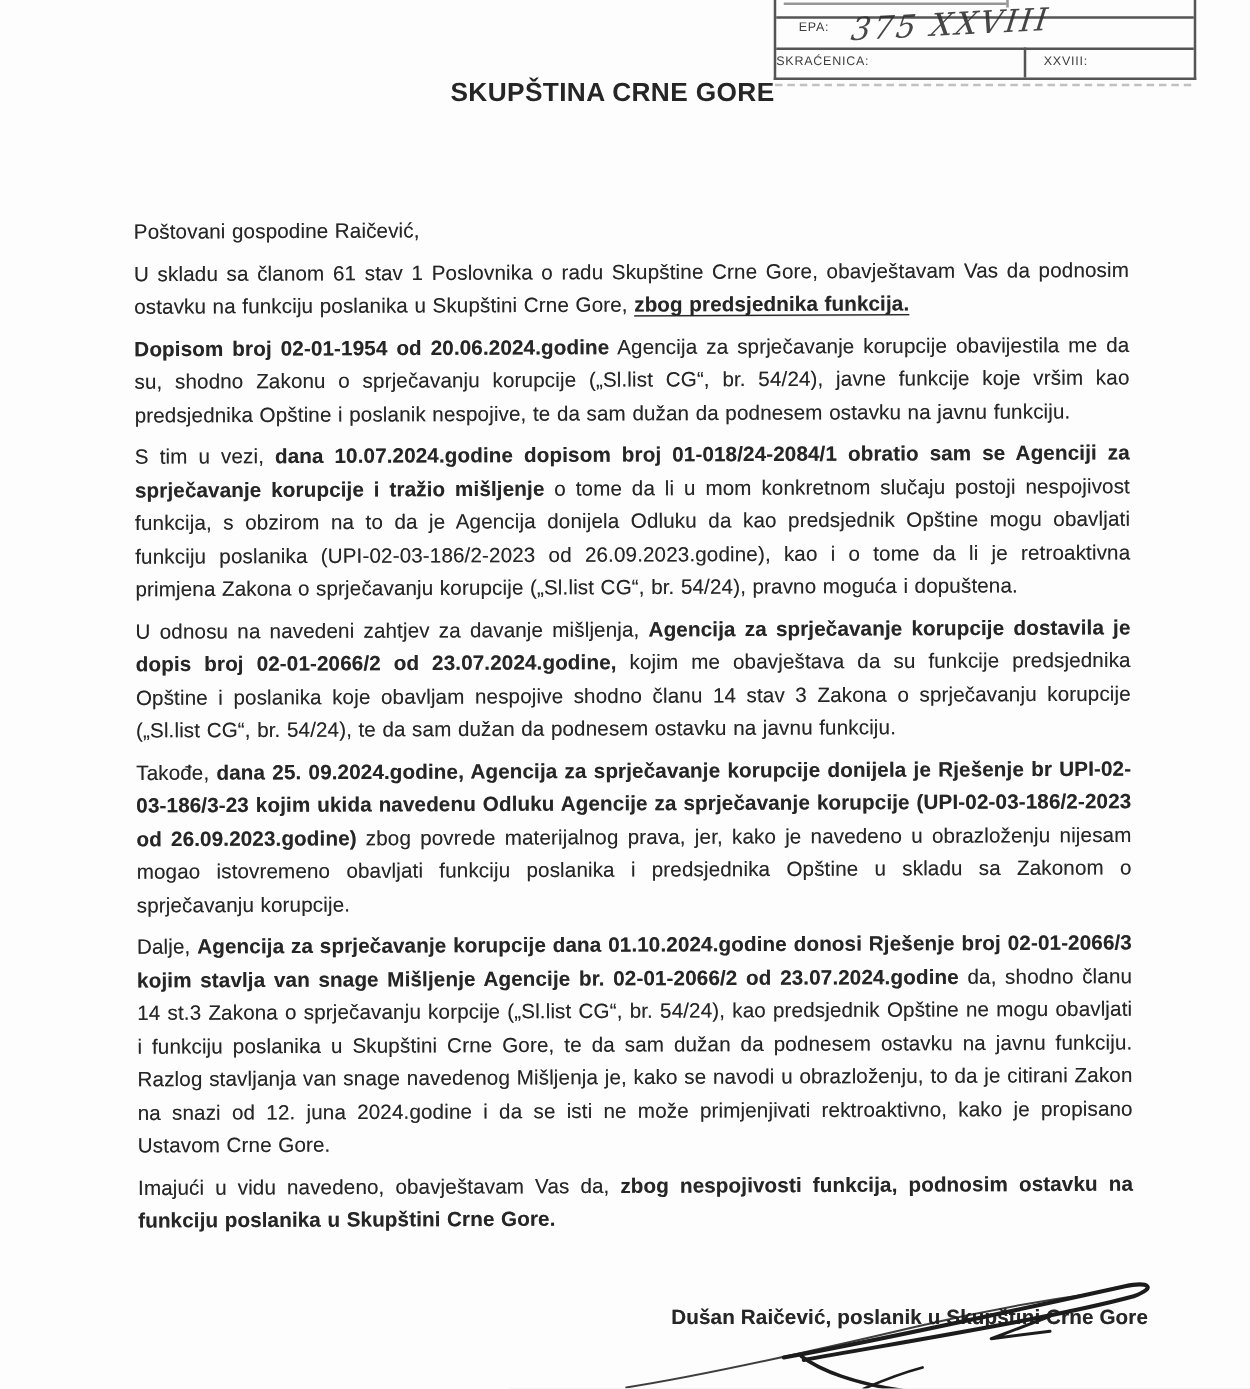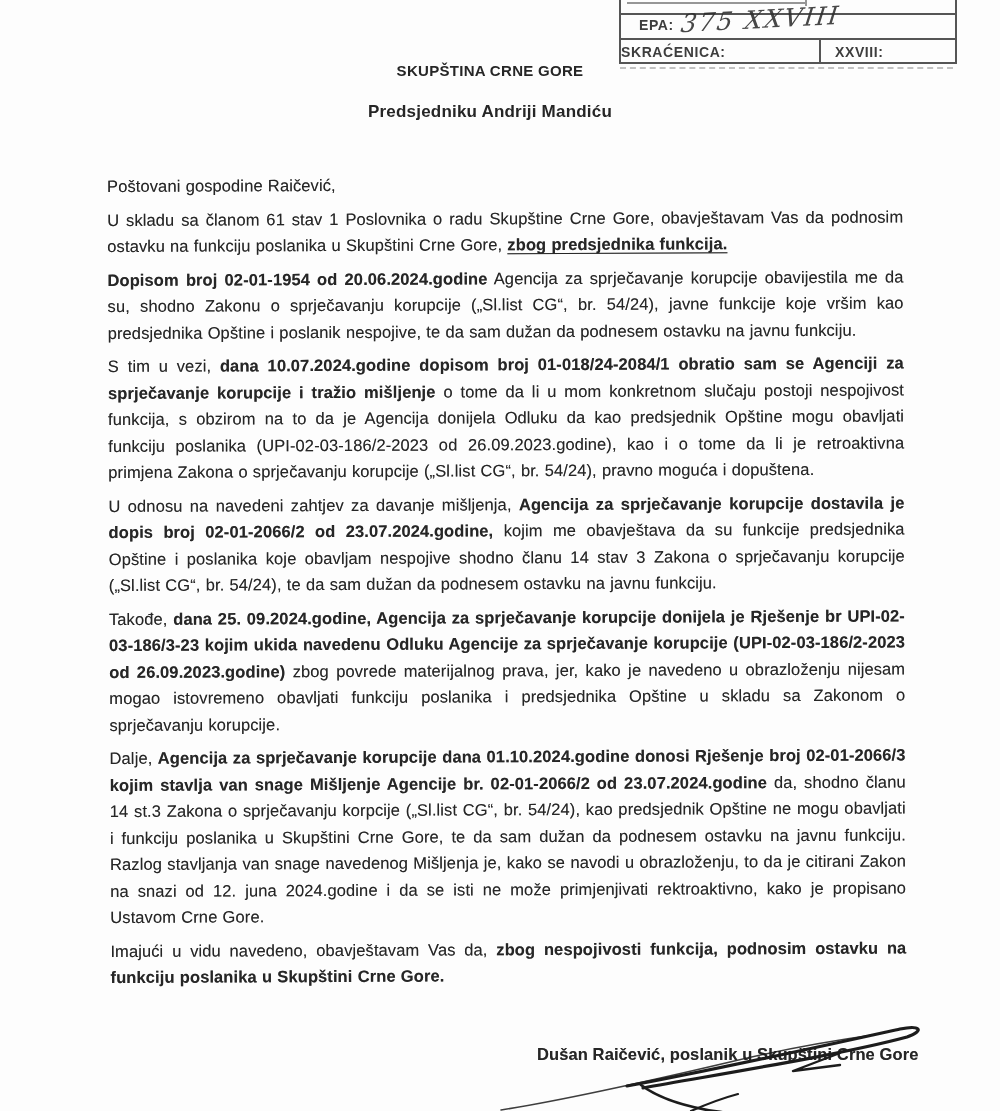--- a/index.html
+++ b/index.html
@@ -16,39 +16,39 @@
   .stamp-box{
     position:absolute;left:619px;top:0;width:334px;height:62px;
     border-left:2px solid #555;border-right:2px solid #555;border-bottom:2px solid #555;
   }
   .stamp-partial-top{position:absolute;top:2px;left:6px;width:178px;border-top:2px solid #6a6a6a;opacity:.7;}
   .stamp-partial-tick{position:absolute;top:0;left:184px;width:2px;height:6px;background:#6a6a6a;opacity:.7;}
   .stamp-hline1{position:absolute;top:13px;left:0;right:0;border-top:2px solid #555;}
   .stamp-hline2{position:absolute;top:38px;left:0;right:0;border-top:2px solid #555;}
   .stamp-vdiv{position:absolute;top:38px;left:198px;width:2px;height:24px;background:#555;}
   .stamp-label{
-    position:absolute;font-size:14px;font-weight:700;letter-spacing:.6px;color:#3d3d3d;
+    position:absolute;font-size:10px;font-weight:400;letter-spacing:.6px;color:#3d3d3d;
   }
   .lbl-epa{top:17px;left:18px;}
   .lbl-skr{top:44px;left:0;}
   .lbl-prl{top:44px;left:214px;}
   .stamp-handwriting{
     position:absolute;top:5px;left:60px;
     font-family:"DejaVu Serif",serif;font-style:italic;
     font-size:25px;color:#2e2e2e;opacity:.88;
     transform:rotate(-3deg) skewX(-10deg);
     letter-spacing:2px;white-space:nowrap;
   }
   .stamp-dashes{
     position:absolute;left:620px;top:67px;width:333px;
     border-top:2px dashed #9a9a9a;opacity:.6;
   }
   
   .header{position:absolute;top:63px;left:0;width:980px;text-align:center;}
-  .title{font-size:15px;font-weight:700;letter-spacing:.3px;line-height:1.1;}
+  .title{font-size:21px;font-weight:700;letter-spacing:.3px;line-height:1.1;}
   .recipient{margin-top:23px;font-size:17px;font-weight:700;letter-spacing:.2px;line-height:1.1;}
   
   .letter-body{
     position:absolute;left:107px;top:173px;width:796px;
     transform:rotate(-0.25deg);transform-origin:left top;
   }
   .para{
     margin:0 0 7px 0;
     font-size:16.5px;line-height:26.5px;
     text-align:justify;letter-spacing:.1px;word-spacing:.5px;
@@ -78,21 +78,20 @@
     <span class="stamp-handwriting">375 XXVIII</span>
     <div class="stamp-hline2"></div>
     <div class="stamp-vdiv"></div>
     <span class="stamp-label lbl-skr">SKRAĆENICA:</span>
     <span class="stamp-label lbl-prl">XXVIII:</span>
   </div>
   <div class="stamp-dashes"></div>
 
   <div class="header">
     <div class="title">SKUPŠTINA CRNE GORE</div>
-    <div class="recipient">Predsjedniku Andriji Mandiću</div>
   </div>
 
   <div class="letter-body">
       <p class="para"><span>Poštovani gospodine Raičević,</span></p>
       <p class="para"><span>U skladu sa članom 61 stav 1 Poslovnika o radu Skupštine Crne Gore, obavještavam Vas da podnosim ostavku na funkciju poslanika u Skupštini Crne Gore, </span><span class="b u">zbog predsjednika funkcija.</span></p>
       <p class="para"><span class="b">Dopisom broj 02-01-1954 od 20.06.2024.godine</span><span> Agencija za sprječavanje korupcije obavijestila me da su, shodno Zakonu o sprječavanju korupcije („Sl.list CG“, br. 54/24), javne funkcije koje vršim kao predsjednika Opštine i poslanik nespojive, te da sam dužan da podnesem ostavku na javnu funkciju.</span></p>
       <p class="para"><span>S tim u vezi, </span><span class="b">dana 10.07.2024.godine dopisom broj 01-018/24-2084/1 obratio sam se Agenciji za sprječavanje korupcije i tražio mišljenje</span><span> o tome da li u mom konkretnom slučaju postoji nespojivost funkcija, s obzirom na to da je Agencija donijela Odluku da kao predsjednik Opštine mogu obavljati funkciju poslanika (UPI-02-03-186/2-2023 od 26.09.2023.godine), kao i o tome da li je retroaktivna primjena Zakona o sprječavanju korupcije („Sl.list CG“, br. 54/24), pravno moguća i dopuštena.</span></p>
       <p class="para"><span>U odnosu na navedeni zahtjev za davanje mišljenja, </span><span class="b">Agencija za sprječavanje korupcije dostavila je dopis broj 02-01-2066/2 od 23.07.2024.godine,</span><span> kojim me obavještava da su funkcije predsjednika Opštine i poslanika koje obavljam nespojive shodno članu 14 stav 3 Zakona o sprječavanju korupcije („Sl.list CG“, br. 54/24), te da sam dužan da podnesem ostavku na javnu funkciju.</span></p>
       <p class="para"><span>Takođe, </span><span class="b">dana 25. 09.2024.godine, Agencija za sprječavanje korupcije donijela je Rješenje br UPI-02-03-186/3-23 kojim ukida navedenu Odluku Agencije za sprječavanje korupcije (UPI-02-03-186/2-2023 od 26.09.2023.godine)</span><span> zbog povrede materijalnog prava, jer, kako je navedeno u obrazloženju nijesam mogao istovremeno obavljati funkciju poslanika i predsjednika Opštine u skladu sa Zakonom o sprječavanju korupcije.</span></p>
       <p class="para"><span>Dalje, </span><span class="b">Agencija za sprječavanje korupcije dana 01.10.2024.godine donosi Rješenje broj 02-01-2066/3 kojim stavlja van snage Mišljenje Agencije br. 02-01-2066/2 od 23.07.2024.godine</span><span> da, shodno članu 14 st.3 Zakona o sprječavanju korpcije („Sl.list CG“, br. 54/24), kao predsjednik Opštine ne mogu obavljati i funkciju poslanika u Skupštini Crne Gore, te da sam dužan da podnesem ostavku na javnu funkciju. Razlog stavljanja van snage navedenog Mišljenja je, kako se navodi u obrazloženju, to da je citirani Zakon na snazi od 12. juna 2024.godine i da se isti ne može primjenjivati rektroaktivno, kako je propisano Ustavom Crne Gore.</span></p>

